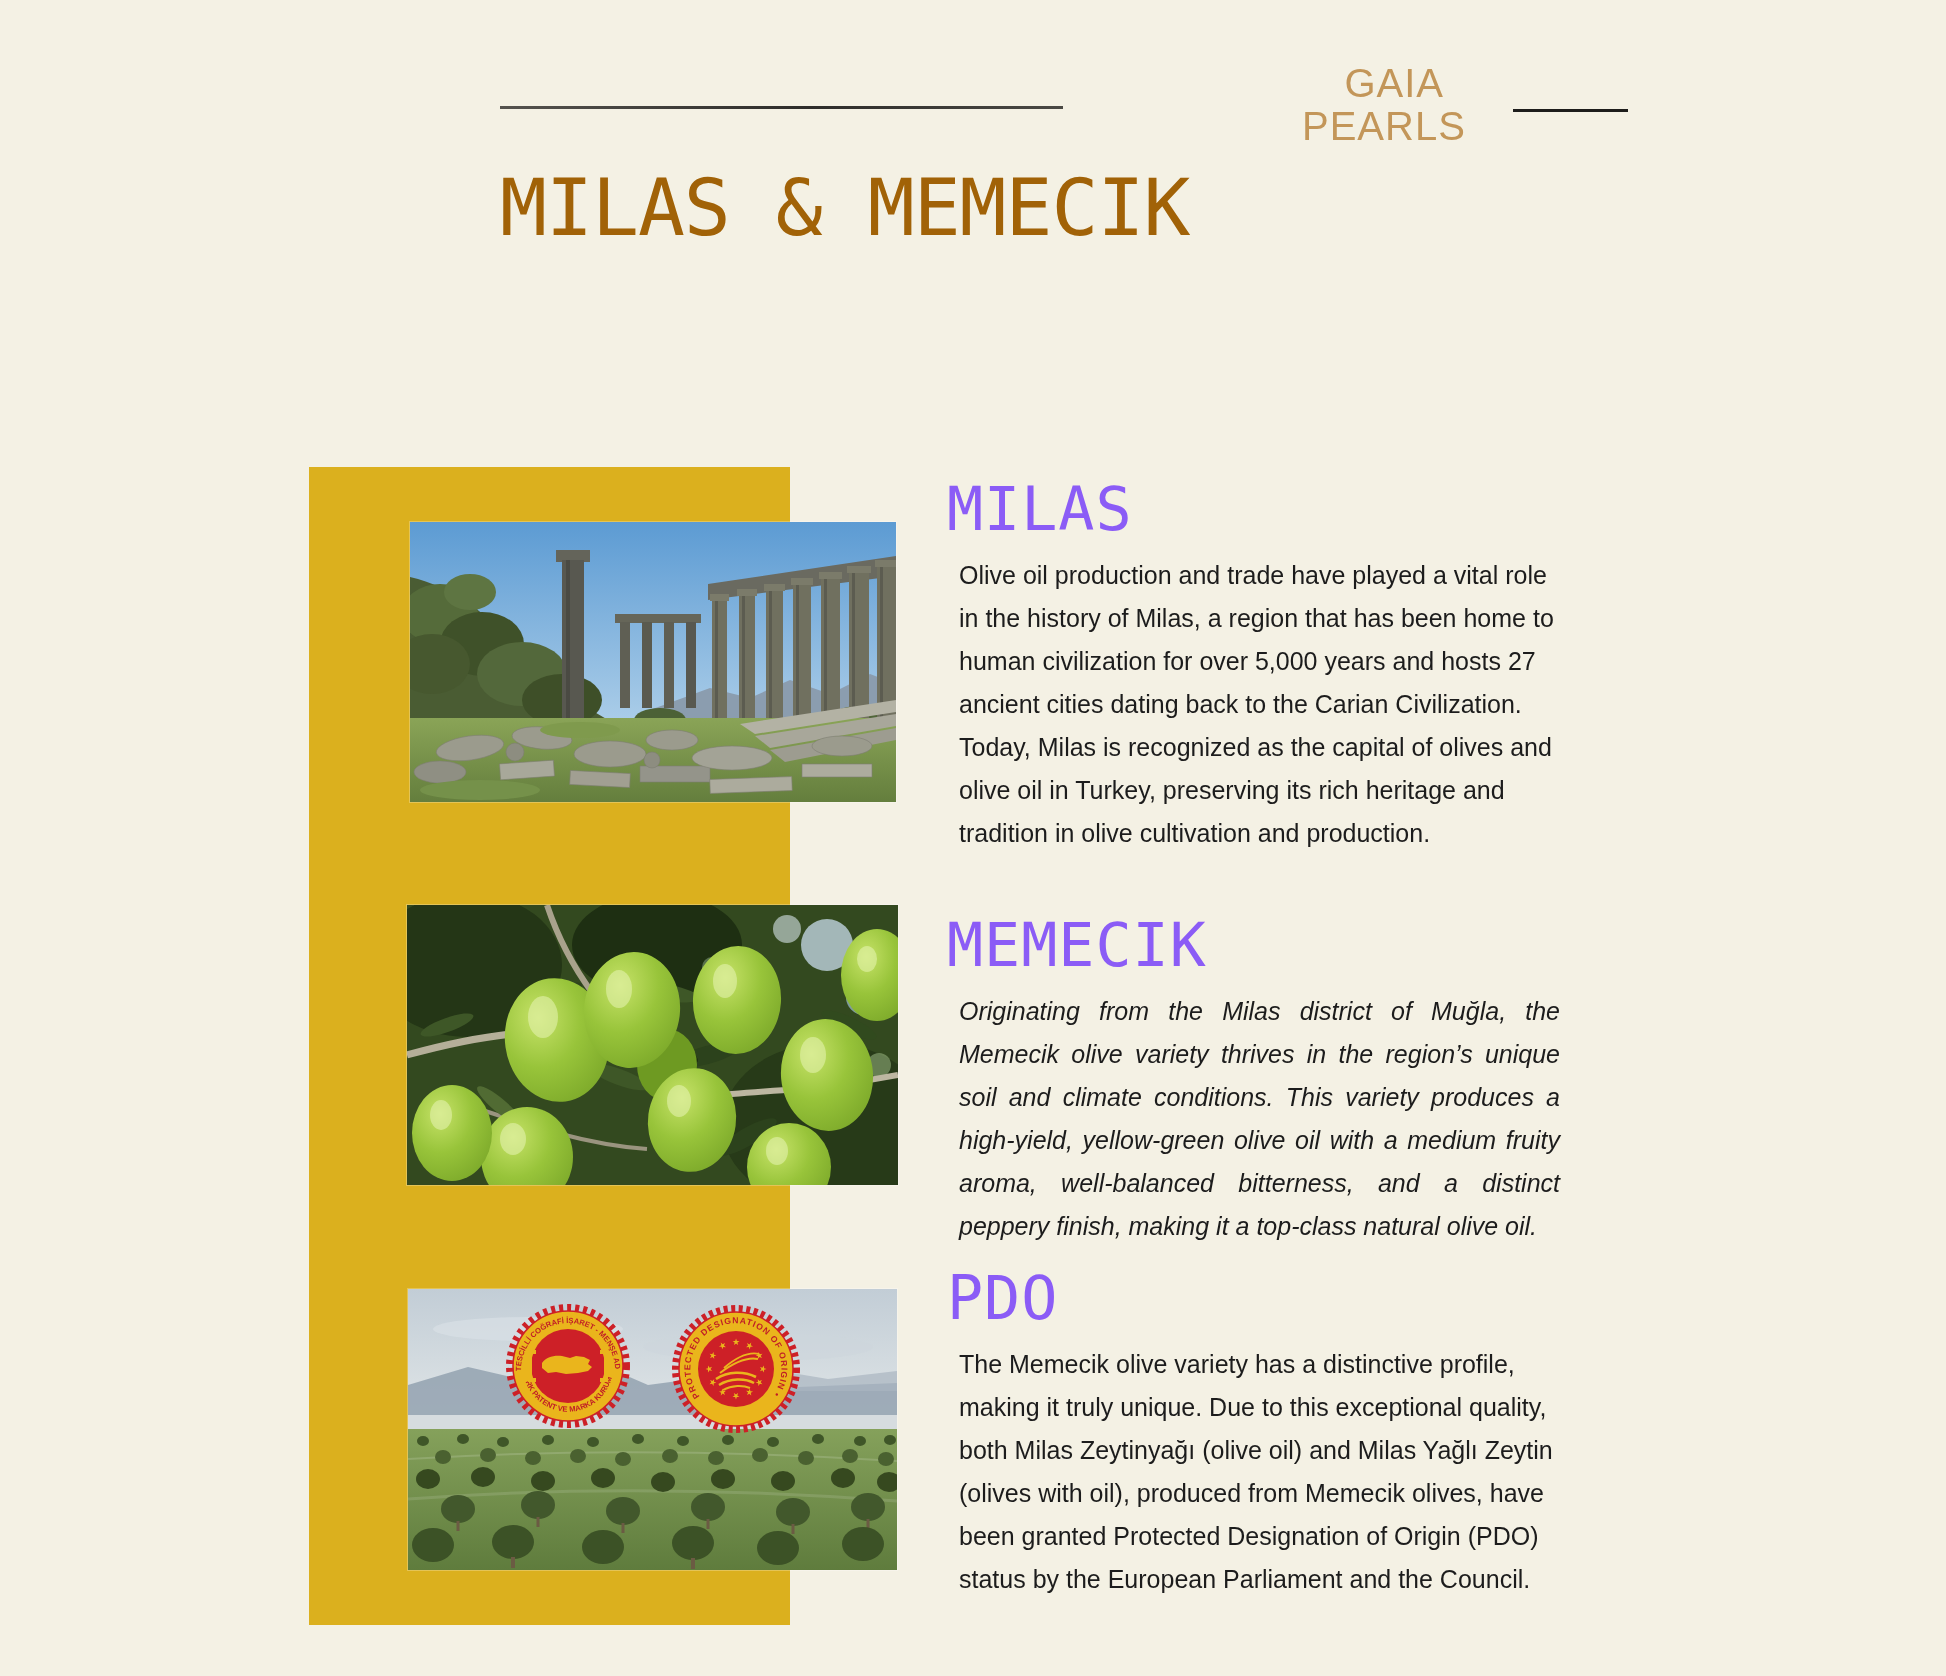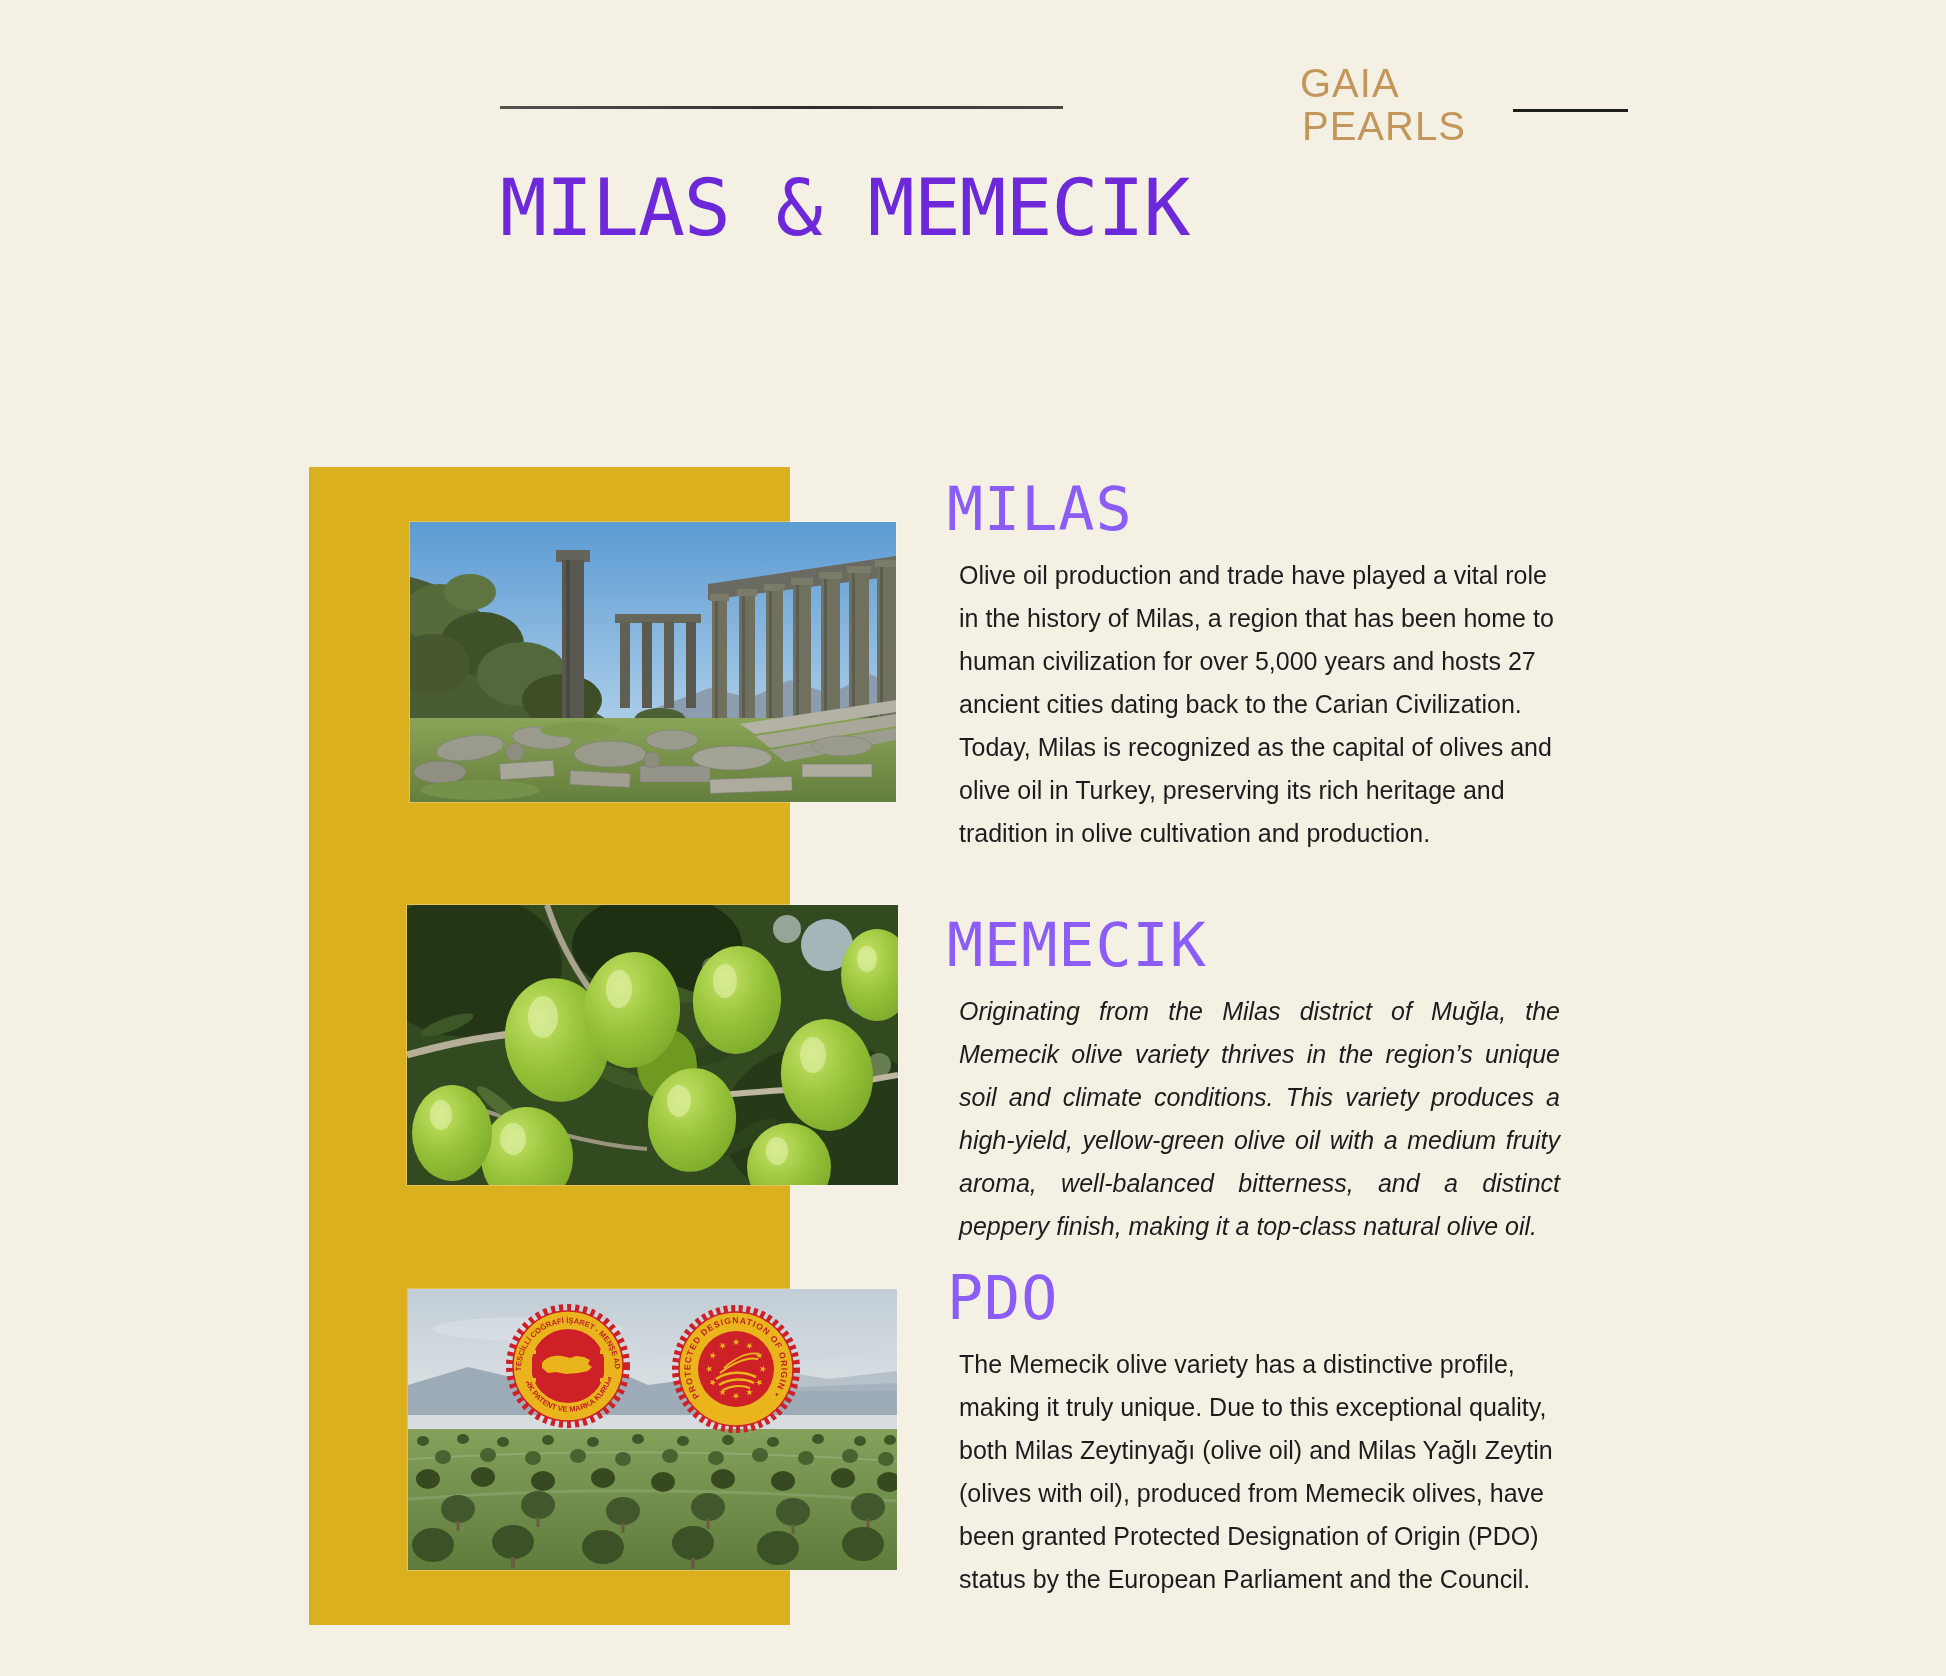--- a/index.html
+++ b/index.html
@@ -10,33 +10,33 @@
     position:relative;overflow:hidden;
   }
   .canvas{position:absolute;left:0;top:0;width:1946px;height:1676px;}
 
   .rule{position:absolute;background:#3A3A38;height:3px;}
   .rule-left{left:500px;top:106px;width:563px;background:linear-gradient(90deg,#55534e,#2e2d2a 55%,#4a4944);}
   .rule-right{left:1513px;top:109px;width:115px;background:#1D1D1B;}
 
   .brand{
     position:absolute;left:1300px;top:62px;width:158px;
-    text-align:left;color:#C39659;
+    text-align:right;color:#C39659;
     font-family:"Liberation Sans",sans-serif;
     font-size:40px;line-height:43px;letter-spacing:1px;
   }
   .brand .l1{margin-right:14px;}
   .brand .l2{margin-left:2px;}
 
   h1.page-title{
     position:absolute;left:500px;top:168px;margin:0;
     font-family:"DejaVu Sans Mono","Liberation Mono",monospace;
     font-weight:normal;
     font-size:78px;line-height:80px;letter-spacing:-1px;
-    color:#6d28d9;white-space:nowrap;
+    color:#a16207;white-space:nowrap;
   }
 
   .accent-block{
     position:absolute;left:309px;top:467px;width:481px;height:1158px;
     background:#DBB01E;
   }
 
   figure.photo{position:absolute;margin:0;padding:0;box-shadow:0 0 0 1px rgba(255,255,255,.25);}
   figure.photo svg{display:block;}
   .photo-1{left:410px;top:522px;width:486px;height:280px;}

